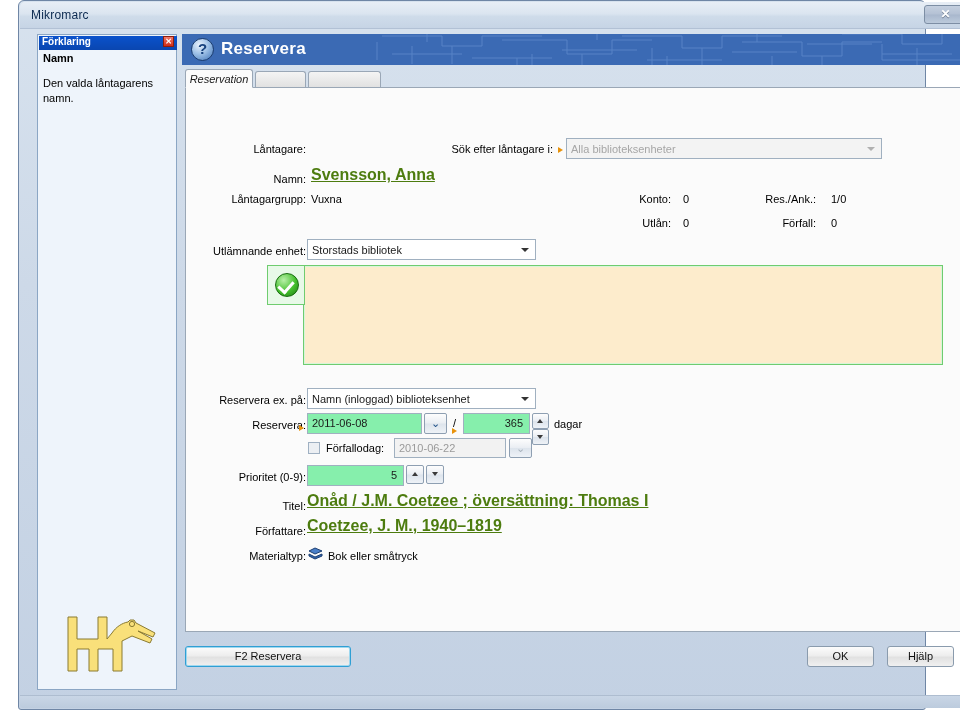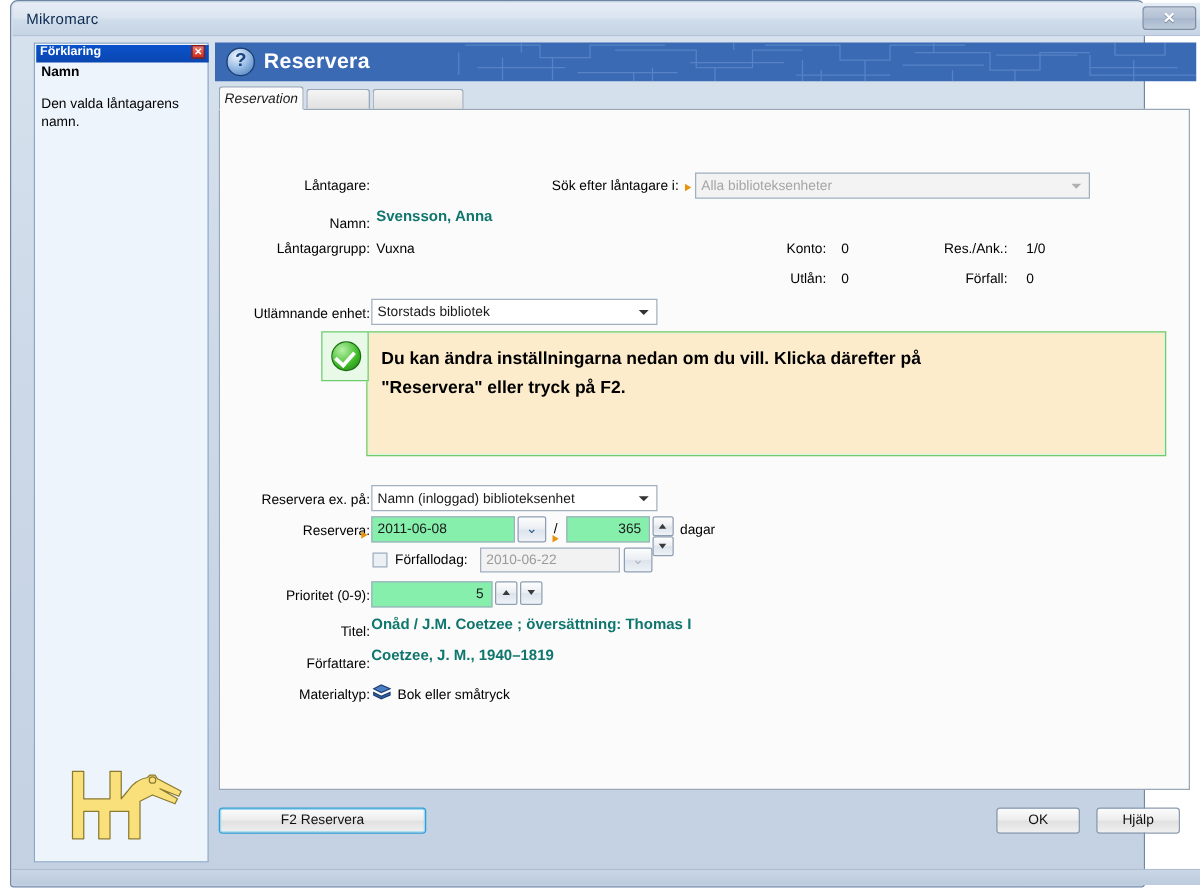--- a/index.html
+++ b/index.html
@@ -12,21 +12,21 @@
     height: 710px;
     font-family: "Liberation Sans", sans-serif;
     font-size: 11px;
     color: #000000;
     overflow: hidden;
   }
 
   
   .window {
     position: absolute;
-    left: 8px; top: 0;
+    left: 18px; top: 0;
     width: 908px; height: 710px;
     box-sizing: border-box;
     background: linear-gradient(to bottom, #d7e2ee 0%, #cdd9e8 40%, #c3d1e3 100%);
     border: 1px solid #6f86a5;
     border-radius: 6px 6px 3px 3px;
   }
   .titlebar {
     position: absolute;
     left: 1px; top: 1px;
     width: 956px; height: 27px;
@@ -202,24 +202,25 @@
   
   .lbl {
     position: absolute;
     font-size: 11px;
     color: #000000;
     text-align: right;
     white-space: nowrap;
   }
   .val-strong {
     position: absolute;
-    font-size: 12px;
-    font-weight: bold;
-    color: #0f766e;
+    font-size: 16px;
+    font-weight: bold;
+    color: #4d7c0f;
     white-space: nowrap;
+    text-decoration: underline;
   }
   .val-plain {
     position: absolute;
     font-size: 11px;
     color: #000000;
     white-space: nowrap;
   }
   .textbox {
     position: absolute;
     box-sizing: border-box;
@@ -455,24 +456,20 @@
       <div class="lbl" style="left:13px; top:157px; width:107px;">Utlämnande enhet:</div>
       <div class="combo" style="left:121px; top:151px; width:229px; height:21px;">
         <span>Storstads bibliotek</span>
         <span class="arrow"></span>
       </div>
 
       <div class="msgbox">
         <div class="msg-icon-cell">
           <div class="msg-check"></div>
         </div>
-        <div class="msg-text">
-          <div>Du kan ändra inställningarna nedan om du vill. Klicka därefter på</div>
-          <div>"Reservera" eller tryck på F2.</div>
-        </div>
       </div>
 
       <div class="lbl" style="left:10px; top:306px; width:110px;">Reservera ex. på:</div>
       <div class="combo" style="left:121px; top:300px; width:229px; height:21px;">
         <span>Namn (inloggad) biblioteksenhet</span>
         <span class="arrow"></span>
       </div>
 
       <div class="lbl" style="left:35px; top:331px; width:85px;">Reservera:</div>
       <div class="marker" style="left:113px; top:337px;"></div>

